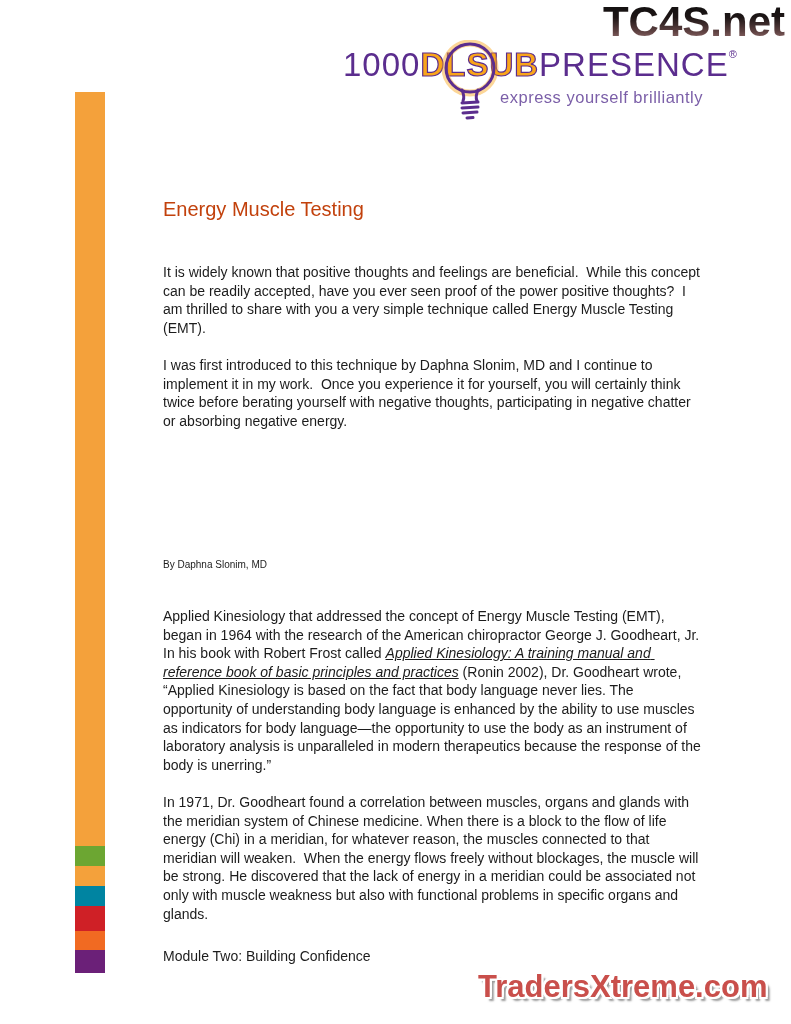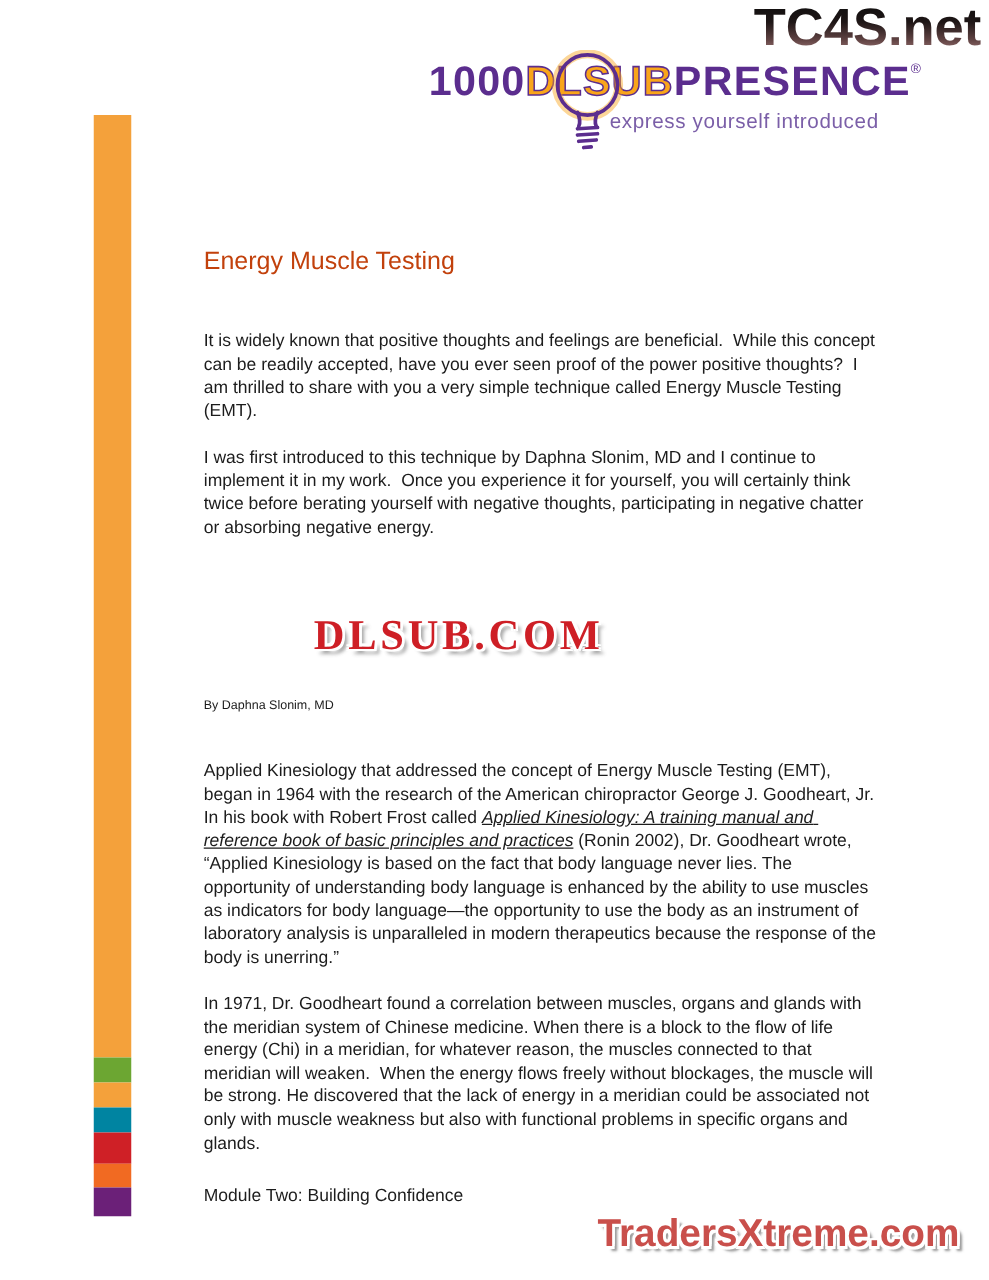--- a/index.html
+++ b/index.html
@@ -10,21 +10,21 @@
   
   .tc4s{
     position:absolute;top:0px;right:6px;
     font-size:42px;font-weight:bold;letter-spacing:0px;line-height:1.05;
     background:linear-gradient(180deg,#0d0d0d 0%,#1e1616 40%,#5f4242 72%,#a87f7f 100%);
     -webkit-background-clip:text;background-clip:text;color:transparent;
   }
   
   .logo{position:absolute;left:343px;top:48px;width:372px;height:70px;}
   .logo-line{font-size:33px;letter-spacing:1px;white-space:nowrap;line-height:1;}
-  .logo-purple{color:var(--logo-purple);font-weight:700;}
+  .logo-purple{color:var(--logo-purple);font-weight:400;}
   .logo-watt{color:var(--logo-orange);font-weight:700;-webkit-text-stroke:1.2px var(--logo-purple);}
   .logo-reg{font-size:11px;color:var(--logo-purple);vertical-align:18px;letter-spacing:0;}
   .logo-tagline{
     position:absolute;right:12px;top:40px;font-size:16.5px;letter-spacing:.5px;
     color:var(--tagline-purple);
   }
   .bulb{position:absolute;left:94px;top:-8px;width:66px;height:84px;pointer-events:none;}
   
   .sidebar{position:absolute;left:75px;top:92px;width:30px;display:flex;flex-direction:column;}
   .sidebar .seg{width:30px;}
@@ -56,21 +56,21 @@
 </style>
 </head>
 <body>
 
 <div id="page" style="--logo-purple: #5b2d8e; --logo-orange: #f9a51a; --tagline-purple: #7b5fa8; --dlsub-red: #ce1f26; --traders-red: #c94f4b;">
 
   <div class="tc4s">TC4S.net</div>
 
   <div class="logo">
     <div class="logo-line"><span class="logo-purple">1000</span><span class="logo-watt">DLSUB</span><span class="logo-purple">PRESENCE</span><span class="logo-reg">®</span></div>
-    <div class="logo-tagline">express yourself introduced</div>
+    <div class="logo-tagline">express yourself brilliantly</div>
     <svg class="bulb" viewBox="0 0 66 84">
       <g fill="none" stroke="#f9a51a" stroke-opacity="0.45" stroke-width="7" stroke-linecap="round">
         <circle cx="33" cy="28" r="25"></circle>
       </g>
       <g fill="none" stroke="#5b2d8e" stroke-width="3" stroke-linecap="round">
         <circle cx="33" cy="28" r="24"></circle>
         <path d="M25 50 Q28 57 26 61"></path>
         <path d="M41 50 Q38 57 40 61"></path>
         <path d="M25 63 L41 62"></path>
         <path d="M25 68 L41 67"></path>
@@ -88,21 +88,20 @@
       <div class="seg" style="height: 25px; background: rgb(207, 32, 38);"></div>
       <div class="seg" style="height: 19px; background: rgb(241, 106, 34);"></div>
       <div class="seg" style="height: 23px; background: rgb(107, 32, 120);"></div>
     </div>
 
   <h1 class="content doc-title" style="top:198px;">Energy Muscle Testing</h1>
 
   <p class="content para" style="top:263px;">It is widely known that positive thoughts and feelings are beneficial.  While this concept can be readily accepted, have you ever seen proof of the power positive thoughts?  I am thrilled to share with you a very simple technique called Energy Muscle Testing (EMT).</p>
   <p class="content para" style="top:356px;">I was first introduced to this technique by Daphna Slonim, MD and I continue to implement it in my work.  Once you experience it for yourself, you will certainly think twice before berating yourself with negative thoughts, participating in negative chatter or absorbing negative energy.</p>
 
-  <div class="dlsub">DLSUB.COM</div>
 
   <p class="content byline" style="top:559px;">By Daphna Slonim, MD</p>
 
   <p class="content para" style="top:607px;"><span>Applied Kinesiology that addressed the concept of Energy Muscle Testing (EMT), began in 1964 with the research of the American chiropractor George J. Goodheart, Jr. In his book with Robert Frost called </span><span class="book-title">Applied Kinesiology: A training manual and reference book of basic principles and practices</span><span> (Ronin 2002), Dr. Goodheart wrote, “Applied Kinesiology is based on the fact that body language never lies. The opportunity of understanding body language is enhanced by the ability to use muscles as indicators for body language—the opportunity to use the body as an instrument of laboratory analysis is unparalleled in modern therapeutics because the response of the body is unerring.”</span></p>
 
   <p class="content para" style="top:793px;">In 1971, Dr. Goodheart found a correlation between muscles, organs and glands with the meridian system of Chinese medicine. When there is a block to the flow of life energy (Chi) in a meridian, for whatever reason, the muscles connected to that meridian will weaken.  When the energy flows freely without blockages, the muscle will be strong. He discovered that the lack of energy in a meridian could be associated not only with muscle weakness but also with functional problems in specific organs and glands.</p>
 
   <div class="footer-line">Module Two: Building Confidence</div>
 
   <div class="traders">TradersXtreme.com</div>

